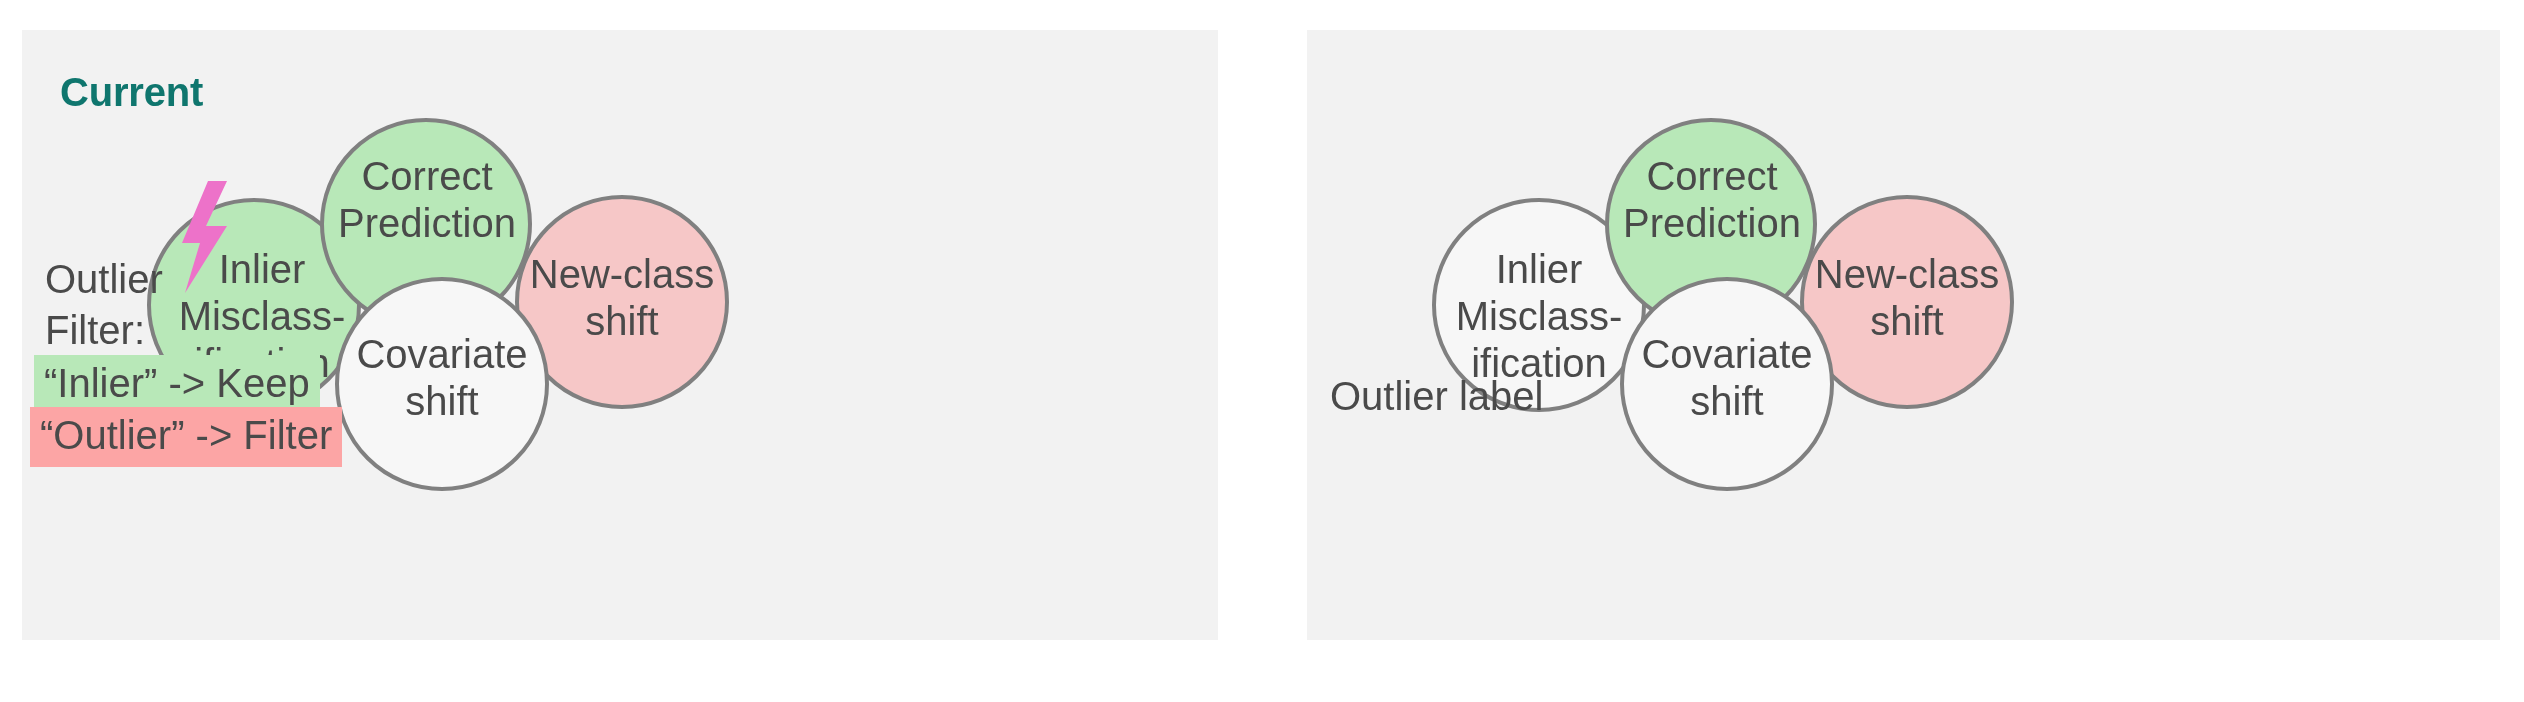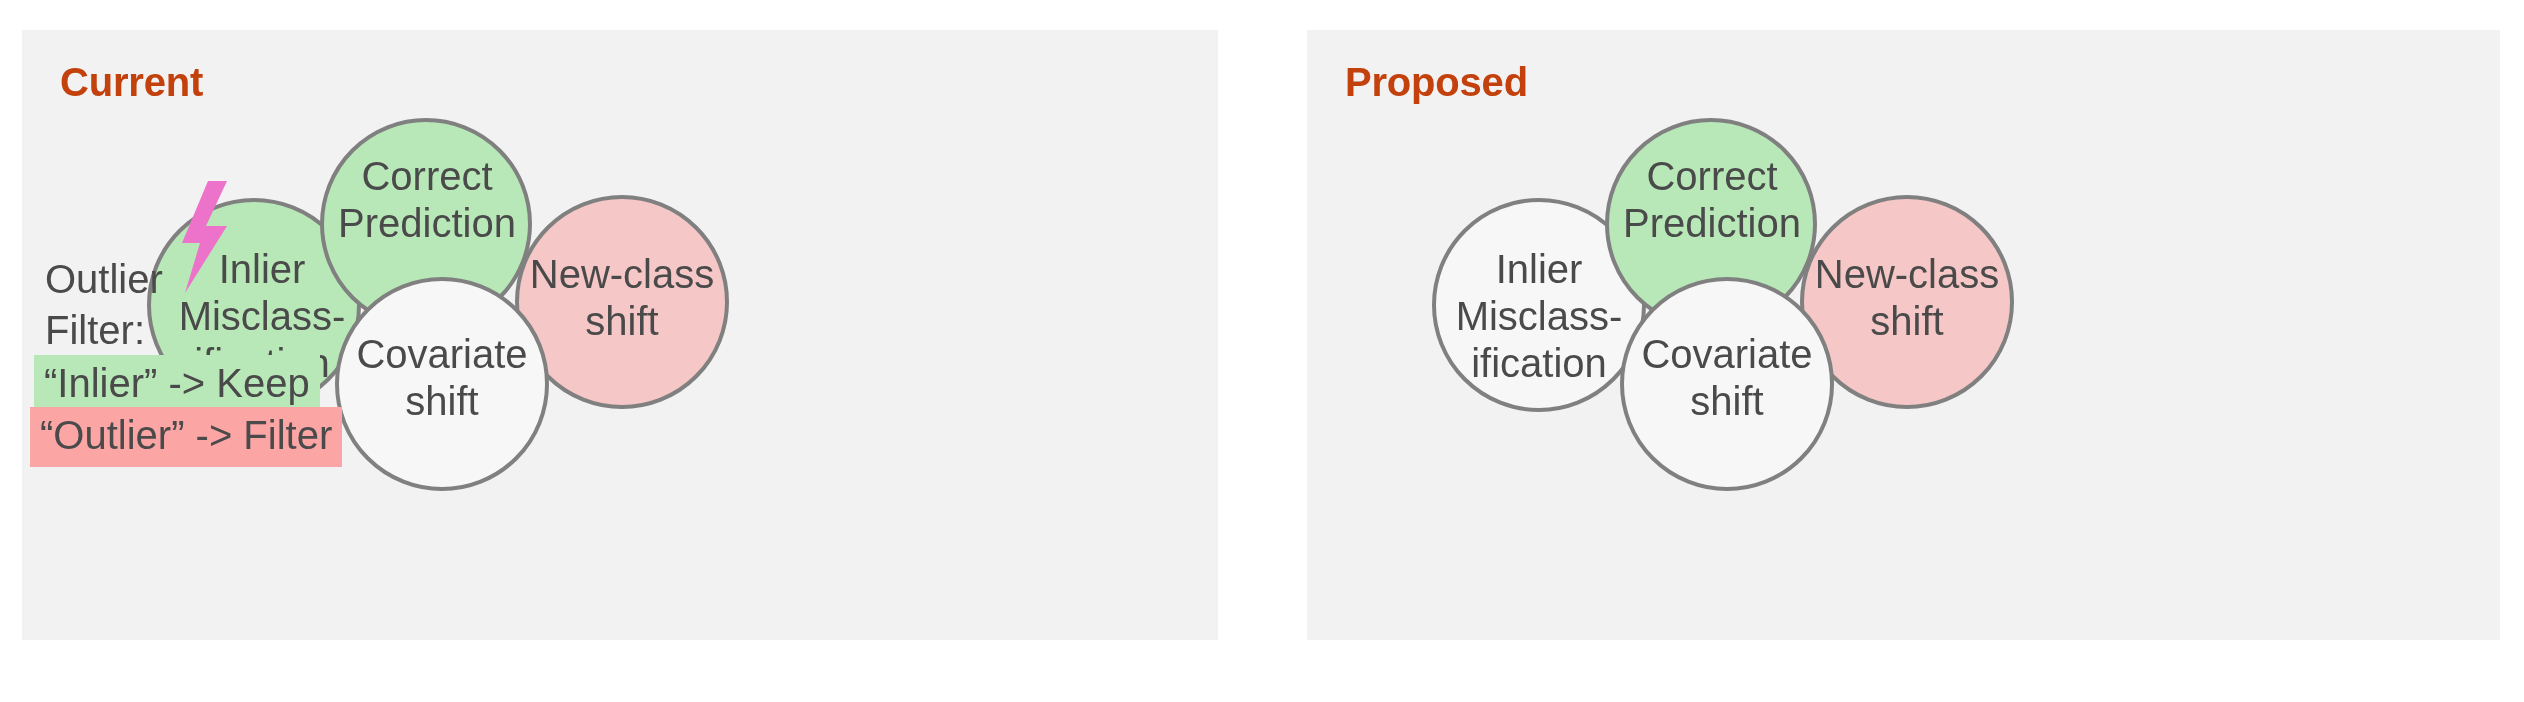--- a/index.html
+++ b/index.html
@@ -4,22 +4,22 @@
 <style>
   html,body{margin:0;padding:0;background:#ffffff;}
   body{width:2524px;height:702px;position:relative;
        font-family:"Liberation Sans","DejaVu Sans",sans-serif;
        -webkit-font-smoothing:antialiased;}
 
   .panel{position:absolute;top:30px;height:610px;background:#f2f2f2;}
   #panel-current{left:22px;width:1196px;}
   #panel-proposed{left:1307px;width:1193px;}
 
-  .panel-title{position:absolute;font-weight:bold;font-size:40px;color:#c2410c;
-               letter-spacing:-0.2px;white-space:nowrap;}
+  .panel-title{position:absolute;font-weight:bold;font-size:40px;color:#0f766e;
+               letter-spacing:-0.2px;white-space:nowrap;margin-top:10px;}
 
   
   .venn{position:absolute;top:0;left:0;width:100%;height:100%;
         pointer-events:none;overflow:visible;}
   .venn text{font-family:"Liberation Sans","DejaVu Sans",sans-serif;
              font-size:40px;fill:#4a4a4a;text-anchor:middle;}
 
   
   .caption{position:absolute;font-size:40px;color:#4a4a4a;line-height:1.27;
            white-space:pre-line;margin-left:11px;}
@@ -69,21 +69,20 @@
 
   <div class="caption" style="left:12px;top:224px;"><span>Outlier</span><br><span>Filter:</span></div>
 
   <div class="legend legend-keep" style="left:12px;top:325px;">“Inlier” -&gt; Keep</div>
 
   <div class="legend legend-filter" style="left:8px;top:377px;">“Outlier” -&gt; Filter</div>
 </div>
 
 <div class="panel" id="panel-proposed">
 
-  <div class="panel-title" style="left:38px;top:30px;">Proposed</div>
 
   <svg class="venn" viewBox="0 0 1193 610">
 
     <circle cx="232" cy="275" r="105" fill="#f7f7f7" stroke="#808080" stroke-width="4"></circle>
     <circle cx="404" cy="194" r="104" fill="#b8e8b8" stroke="#808080" stroke-width="4"></circle>
     <circle cx="600" cy="272" r="105" fill="#f6c7c7" stroke="#808080" stroke-width="4"></circle>
     <circle cx="420" cy="354" r="105" fill="#f7f7f7" stroke="#808080" stroke-width="4"></circle>
 
     <g>
       <text x="232" y="253">Inlier</text>
@@ -97,14 +96,14 @@
     <g>
       <text x="420" y="338">Covariate</text>
       <text x="420" y="385">shift</text>
     </g>
     <g>
       <text x="600" y="258">New-class</text>
       <text x="600" y="305">shift</text>
     </g>
   </svg>
 
-  <div class="caption" style="left:12px;top:290px;"><br></div>
+  <div class="caption" style="left:12px;top:290px;"><br><span>Outlier label</span></div>
 </div>
 
 </body></html>

